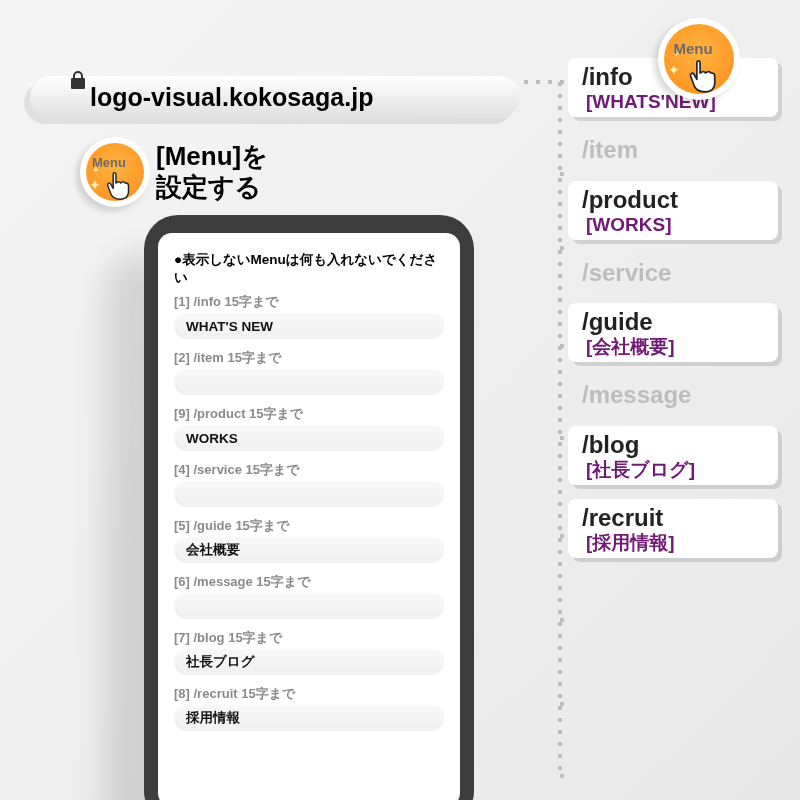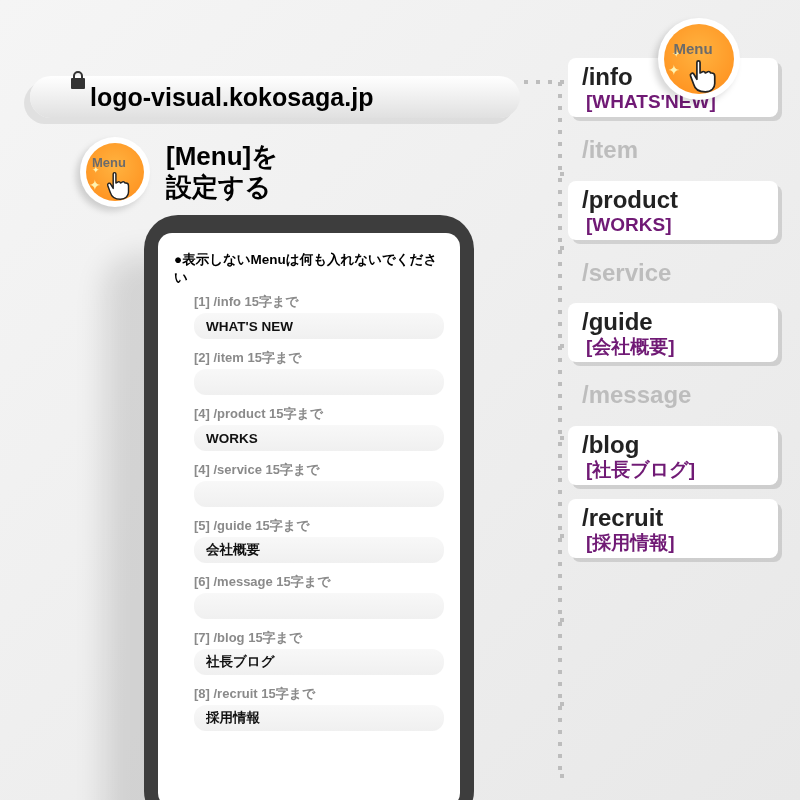--- a/index.html
+++ b/index.html
@@ -44,21 +44,21 @@
     top: 137px;
     left: 80px;
     display: flex;
     align-items: center;
   }
   .title-text {
     font-size: 26px;
     font-weight: bold;
     line-height: 1.2;
     color: #000;
-    margin-left: 16px;
+    margin-left: 6px;
   }
 
   
   .menu-badge {
     width: 70px;
     height: 70px;
     position: relative;
     filter: drop-shadow(-4px 4px 3px rgba(0,0,0,0.15));
   }
   .menu-badge .ring {
@@ -125,21 +125,21 @@
     overflow: hidden;
     padding: 18px 16px 10px 16px;
   }
   .form-note {
     font-size: 13.5px;
     font-weight: bold;
     color: #000;
     margin-bottom: 6px;
     line-height: 1.35;
   }
-  .form-field { margin-bottom: 10px; margin-left: 20px; }
+  .form-field { margin-bottom: 10px; }
   .form-label {
     font-size: 13px;
     font-weight: bold;
     color: #8a8a8a;
     margin-bottom: 2px;
   }
   .form-input {
     width: 100%;
     height: 26px;
     background: linear-gradient(to bottom, #f8f8f8, #f0f0f0);
@@ -257,21 +257,21 @@
 
     <div class="form-field">
       <div class="form-label">[1]  /info  15字まで</div>
       <input class="form-input" value="WHAT'S NEW" style="">
     </div>
     <div class="form-field">
       <div class="form-label">[2]  /item  15字まで</div>
       <input class="form-input" value="" style="">
     </div>
     <div class="form-field">
-      <div class="form-label">[4]  /product  15字まで</div>
+      <div class="form-label">[9]  /product  15字まで</div>
       <input class="form-input" value="WORKS" style="">
     </div>
     <div class="form-field">
       <div class="form-label">[4]  /service  15字まで</div>
       <input class="form-input" value="" style="">
     </div>
     <div class="form-field">
       <div class="form-label">[5]  /guide  15字まで</div>
       <input class="form-input" value="会社概要" style="">
     </div>

